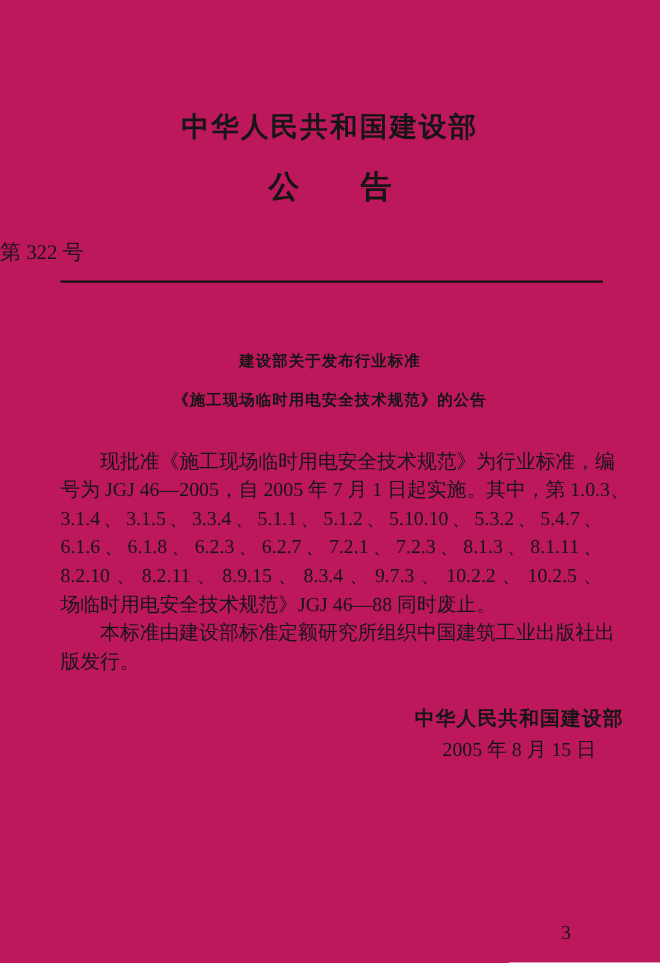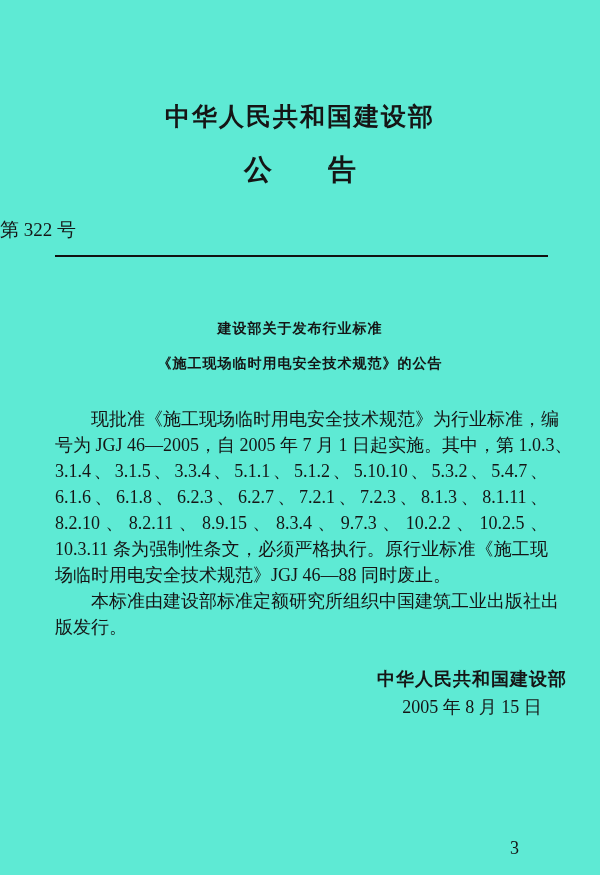--- a/index.html
+++ b/index.html
@@ -1,20 +1,20 @@
 <!DOCTYPE html>
 <html><head>
 <meta charset="utf-8">
 <style>
   html, body { margin: 0; padding: 0; background: #ffffff; }
   .page {
     position: relative;
     width: 600px;
     height: 875px;
-    background: #5eead4;
+    background: #be185d;
     color: #151515;
     font-family: "Liberation Serif", serif;
     box-sizing: border-box;
     padding-top: 101px;
     overflow: hidden;
   }
   
   .ministry-title {
     text-align: center;
     font-family: "Liberation Sans", sans-serif;
@@ -114,21 +114,20 @@
     <div>《施工现场临时用电安全技术规范》的公告</div>
   </div>
 
   <div class="content">
     <div class="paragraph">
       <div class="line indent">现批准《施工现场临时用电安全技术规范》为行业标准，编</div>
       <div class="line">号为 JGJ 46—2005，自 2005 年 7 月 1 日起实施。其中，第 1.0.3、</div>
       <div class="line">3.1.4、3.1.5、3.3.4、5.1.1、5.1.2、5.10.10、5.3.2、5.4.7、</div>
       <div class="line">6.1.6、6.1.8、6.2.3、6.2.7、7.2.1、7.2.3、8.1.3、8.1.11、</div>
       <div class="line">8.2.10、8.2.11、8.9.15、8.3.4、9.7.3、10.2.2、10.2.5、</div>
-      <div class="line">10.3.11 条为强制性条文，必须严格执行。原行业标准《施工现</div>
       <div class="line last">场临时用电安全技术规范》JGJ 46—88 同时废止。</div>
     </div>
     <div class="paragraph">
       <div class="line indent">本标准由建设部标准定额研究所组织中国建筑工业出版社出</div>
       <div class="line last">版发行。</div>
     </div>
   </div>
 
   <div class="signature">
     <div class="signature-issuer">中华人民共和国建设部</div>

